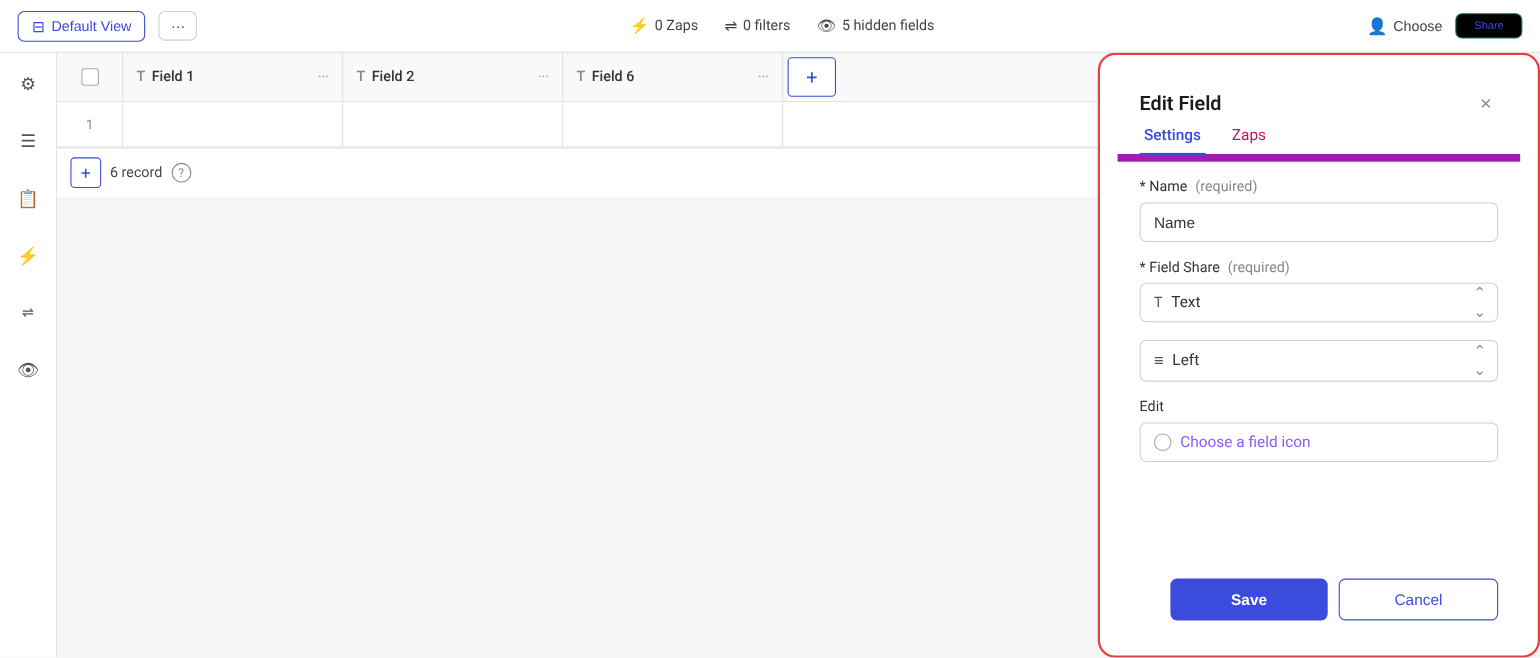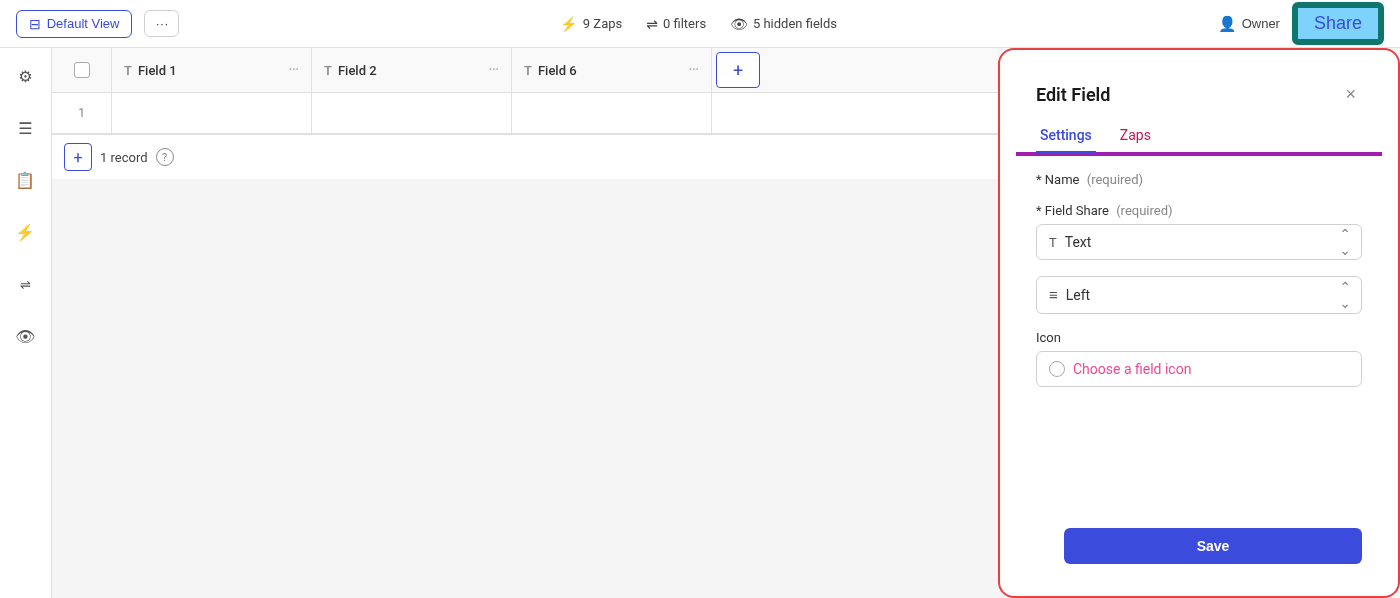--- a/index.html
+++ b/index.html
@@ -69,26 +69,26 @@
       display: flex;
       align-items: center;
       gap: 5px;
       font-size: 13px;
       color: #444;
       cursor: pointer;
       background: none;
       border: none;
     }
     .share-btn {
-      border: 6px solid #0f766e;
+      border: 1px solid #0f766e;
       border-radius: 6px;
       padding: 5px 16px;
-      background: #7dd3fc;
+      background: #000000;
       color: #3b4bdb;
-      font-size: 18px;
+      font-size: 10px;
       font-weight: 500;
       cursor: pointer;
     }
 
     
     .main-content {
       display: flex;
       flex: 1;
       overflow: hidden;
     }
@@ -269,22 +269,22 @@
       background: none;
       border: none;
       cursor: pointer;
       color: #888;
       font-size: 18px;
       padding: 2px 6px;
     }
     .panel-tabs {
       display: flex;
       padding: 0 20px;
-      margin-top: 12px;
-      border-bottom: 4px solid #a21caf;
+      margin-top: 0;
+      border-bottom: 7px solid #a21caf;
     }
     .panel-tab {
       padding: 8px 4px;
       margin-right: 20px;
       font-size: 14px;
       color: #be185d;
       cursor: pointer;
       border-bottom: 2.5px solid transparent;
       margin-bottom: -1px;
     }
@@ -360,21 +360,21 @@
     }
     .icon-placeholder {
       width: 16px;
       height: 16px;
       border: 1.5px solid #aaa;
       border-radius: 50%;
       flex-shrink: 0;
     }
     .icon-input-placeholder-text {
       font-size: 14px;
-      color: #ec4899;
+      color: #8b5cf6;
     }
     .panel-footer {
       display: flex;
       gap: 10px;
       padding: 12px 20px 16px 20px;
       margin-left: 28px;
     }
     .save-btn {
       flex: 1;
       background: #3b4bdb;
@@ -414,35 +414,35 @@
   <button class="default-view-btn">
     <span style="font-size:14px;">⊟</span>
     <span>Default View</span>
   </button>
   <button class="more-btn">
     <span>···</span>
   </button>
   <div class="top-bar-center">
     <div class="top-bar-item">
       <span style="font-size:14px;">⚡</span>
-      <span>9 Zaps</span>
+      <span>0 Zaps</span>
     </div>
     <div class="top-bar-item">
       <span style="font-size:14px;">⇌</span>
       <span>0 filters</span>
     </div>
     <div class="top-bar-item">
       <span style="font-size:14px;">👁</span>
       <span>5 hidden fields</span>
     </div>
   </div>
   <div class="top-bar-right">
     <button class="owner-btn">
       <span style="font-size:15px;">👤</span>
-      <span>Owner</span>
+      <span>Choose</span>
     </button>
     <button class="share-btn">
       <span>Share</span>
     </button>
   </div>
 </div>
 
 <div class="main-content">
 
   <div class="left-sidebar">
@@ -489,21 +489,21 @@
 
       <div class="table-row">
         <div class="table-row-num">1</div>
         <div class="table-cell"></div>
         <div class="table-cell"></div>
         <div class="table-cell"></div>
       </div>
 
       <div class="table-footer">
         <div class="add-record-btn">+</div>
-        <span class="record-count">1 record</span>
+        <span class="record-count">6 record</span>
         <div class="help-icon">?</div>
       </div>
     </div>
   </div>
 
   <div class="edit-field-panel">
 
     <div class="panel-header">
       <span class="panel-title">Edit Field</span>
       <button class="close-btn">
@@ -520,20 +520,21 @@
       </div>
     </div>
 
     <div class="panel-body">
 
       <div class="field-section">
         <div class="field-label">
           <span>* Name</span>
           <span class="label-gray" style="color:#888; margin-left:4px;">(required)</span>
         </div>
+        <input class="field-input" type="text" value="Name" style="">
       </div>
 
       <div class="field-section">
         <div class="field-label">
           <span>* Field Share</span>
           <span class="label-gray" style="color:#888; margin-left:4px;">(required)</span>
         </div>
         <div class="field-select-wrapper">
           <div class="field-select-display">
             <span class="field-select-icon" style="color:#555; font-size:13px;">T</span>
@@ -548,30 +549,33 @@
           <div class="field-select-display">
             <span class="field-select-icon" style="color:#555; font-size:15px;">≡</span>
             <span>Left</span>
             <span class="select-chevron">⌃<br style="line-height:2px">⌄</span>
           </div>
         </div>
       </div>
 
       <div class="field-section">
         <div class="field-label">
-          <span>Icon</span>
+          <span>Edit</span>
         </div>
         <div class="icon-input-wrapper">
           <div class="icon-placeholder"></div>
           <span class="icon-input-placeholder-text">Choose a field icon</span>
         </div>
       </div>
 
     </div>
 
     <div class="panel-footer">
       <button class="save-btn">
         <span>Save</span>
       </button>
+      <button class="cancel-btn">
+        <span>Cancel</span>
+      </button>
     </div>
   </div>
 
 </div>
 
 </body></html>

